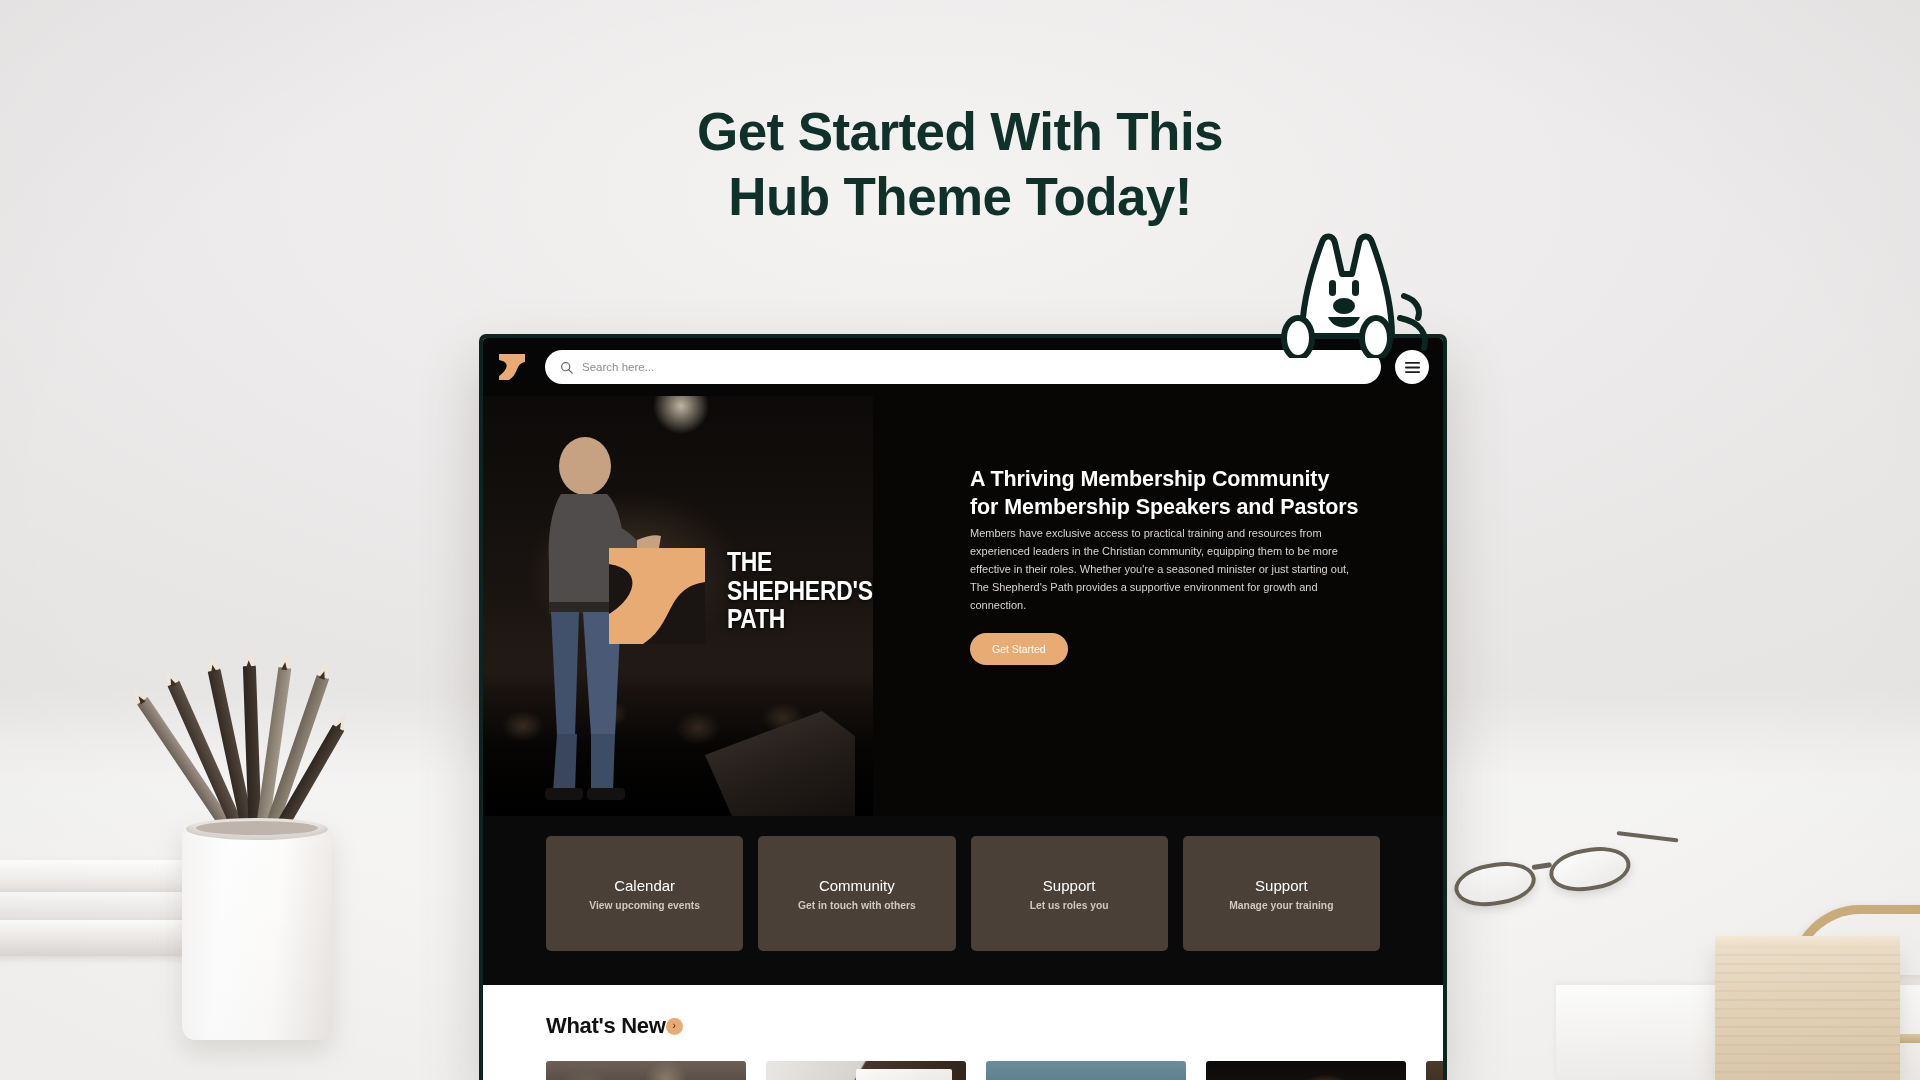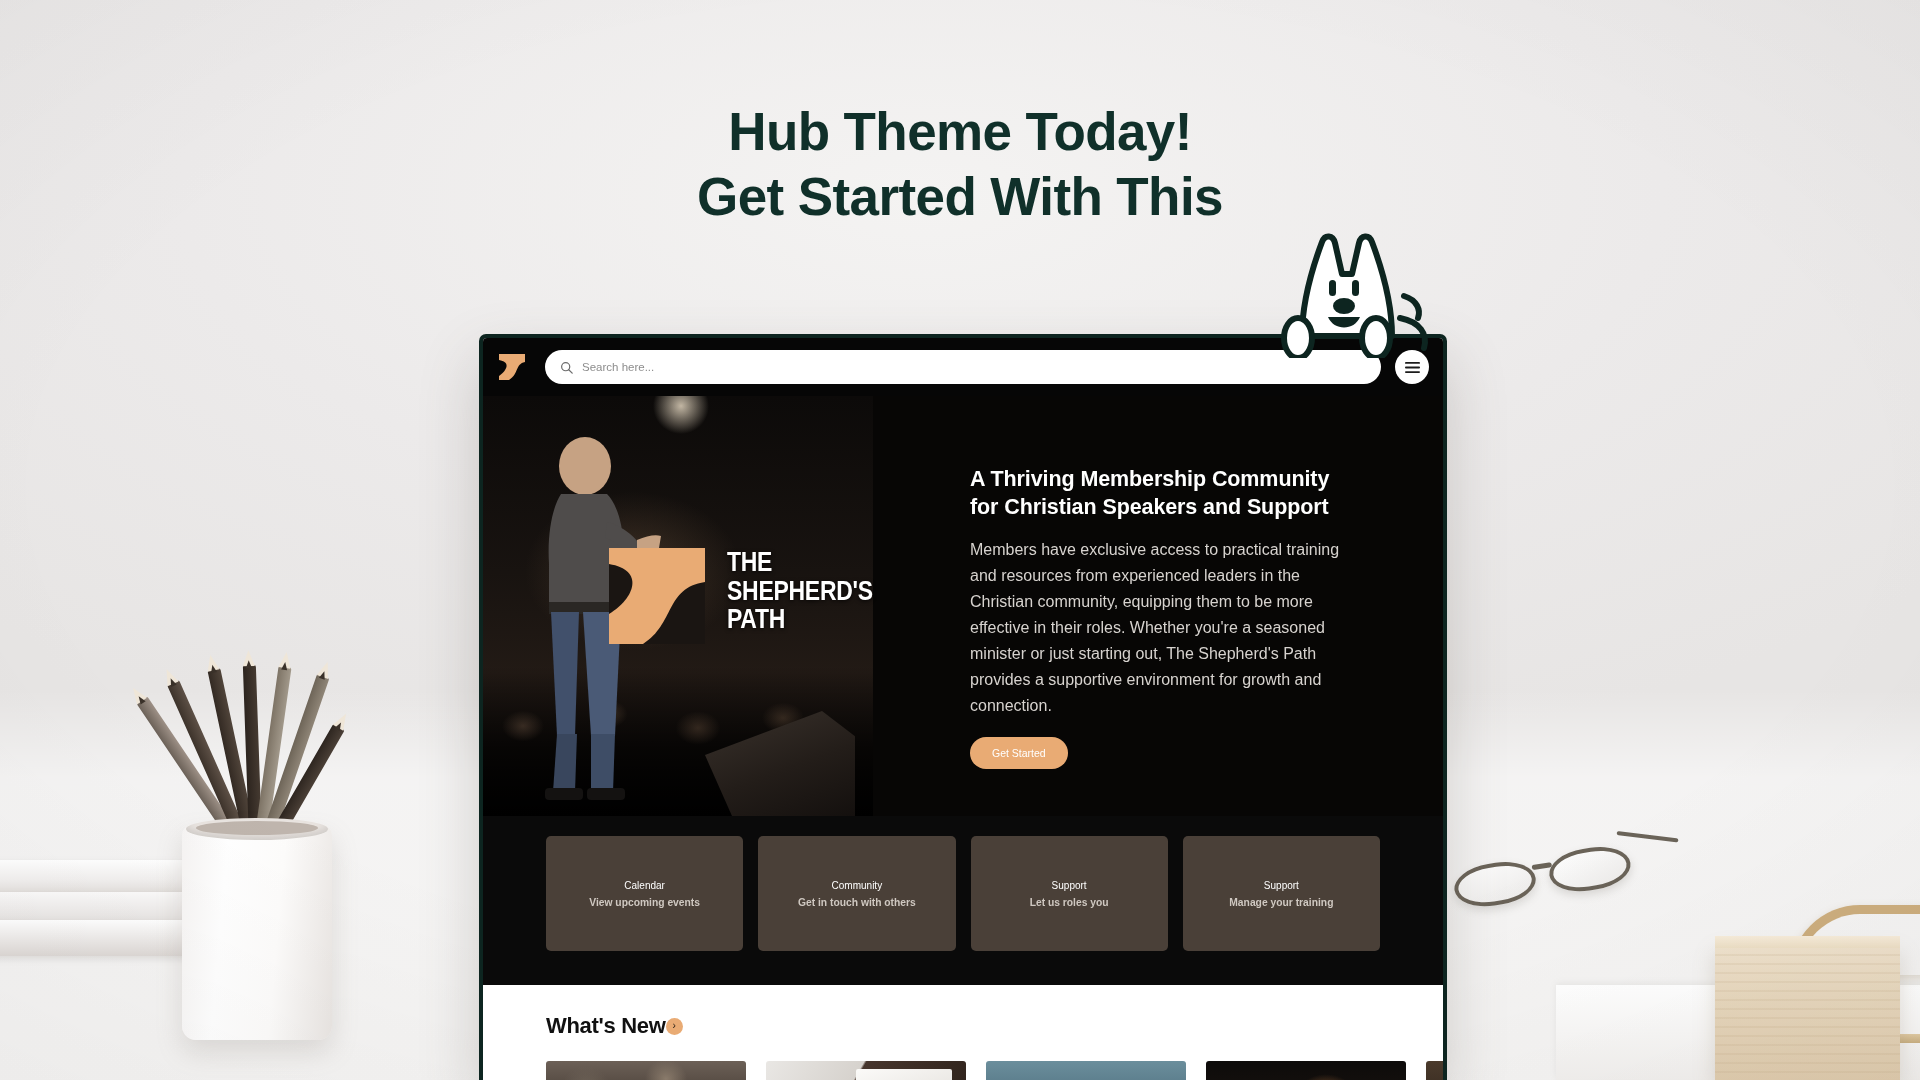--- a/index.html
+++ b/index.html
@@ -198,38 +198,38 @@
     transform:scaleX(.82); transform-origin:left top;
     text-shadow:0 1px 5px rgba(0,0,0,.8);
   }
 
   .hero-copy { position:absolute; left:487px; top:70px; width:400px; }
   .hero-title {
     font-size:21.5px; line-height:1.29; font-weight:700; color:#fff;
     letter-spacing:-.1px;
   }
   .hero-body {
-    margin-top:16px; font-size:16px; line-height:1.62; color:#d7d3cf; width:380px;
+    margin-top:4px; font-size:11px; line-height:1.62; color:#d7d3cf; width:380px;
   }
   .cta {
     margin-top:18px; display:inline-block; background:#e9ab74; color:#fff;
     border:none; font-size:10.5px; padding:10px 22px; border-radius:17px;
     font-family:inherit; cursor:pointer;
   }
 
   
   .cards {
     background:#0a0a0a; padding:20px 63px 34px 63px;
     display:grid; grid-template-columns:repeat(4,1fr); gap:15px;
   }
   .card {
     background:#4a4038; border-radius:5px; height:115px;
     display:flex; flex-direction:column; align-items:center; justify-content:center; gap:6px;
   }
-  .card-title { font-size:10px; color:#fff; }
+  .card-title { font-size:15px; color:#fff; }
   .card-sub   { font-size:10.3px; color:#cfc8c1;font-weight:bold; }
 
   
   .whatsnew { background:#fff; padding:28px 63px 0 63px; }
   .wn-head { display:flex; align-items:center; }
   .wn-title { font-size:22px; font-weight:700; color:#111; letter-spacing:-.3px; }
   .wn-arrow {
     width:17px; height:17px; border-radius:50%; background:#e9ab74;
     display:flex; align-items:center; justify-content:center;
     color:#2b2118; font-size:10px; line-height:1;
@@ -286,22 +286,22 @@
       <div class="bridge"></div>
       <div class="lens r"></div>
       <div class="arm"></div>
   </div>
   <div class="wood-block"></div>
 
   <div class="bg-vignette"></div>
 </div>
 
 <h1 class="headline">
+  <span>Get Started With This</span>
   <span>Hub Theme Today!</span>
-  <span>Get Started With This</span>
 </h1>
 
 <svg class="bunny" viewBox="0 0 170 140">
   <g fill="#ffffff" stroke="#0d2520" stroke-width="6" stroke-linejoin="round" stroke-linecap="round">
     <path d="M24 118 C24 78 38 40 44 24 C47 16 55 17 57 25 L64 56 L74 56 L81 25 C83 17 91 16 94 24 C100 40 114 78 114 118 Z"></path>
     <ellipse cx="20" cy="120" rx="14" ry="20"></ellipse>
     <ellipse cx="98" cy="120" rx="14" ry="20"></ellipse>
   </g>
   <rect x="51" y="62" width="7" height="16" rx="3.5" fill="#0d2520"></rect>
   <rect x="74" y="62" width="7" height="16" rx="3.5" fill="#0d2520"></rect>
@@ -369,21 +369,21 @@
 
     <div class="brandwords">
       <div>THE</div>
       <div>SHEPHERD'S</div>
       <div>PATH</div>
     </div>
 
     <div class="hero-copy">
       <div class="hero-title">
         <div>A Thriving Membership Community</div>
-        <div>for Christian Speakers and Support</div>
+        <div>for Membership Speakers and Pastors</div>
       </div>
       <p class="hero-body">Members have exclusive access to practical training and resources from experienced leaders in the Christian community, equipping them to be more effective in their roles. Whether you're a seasoned minister or just starting out, The Shepherd's Path provides a supportive environment for growth and connection.</p>
       <button class="cta">Get Started</button>
     </div>
   </div>
 
   <div class="cards">
     <div class="card">
       <div class="card-title">Calendar</div>
       <div class="card-sub">View upcoming events</div>

